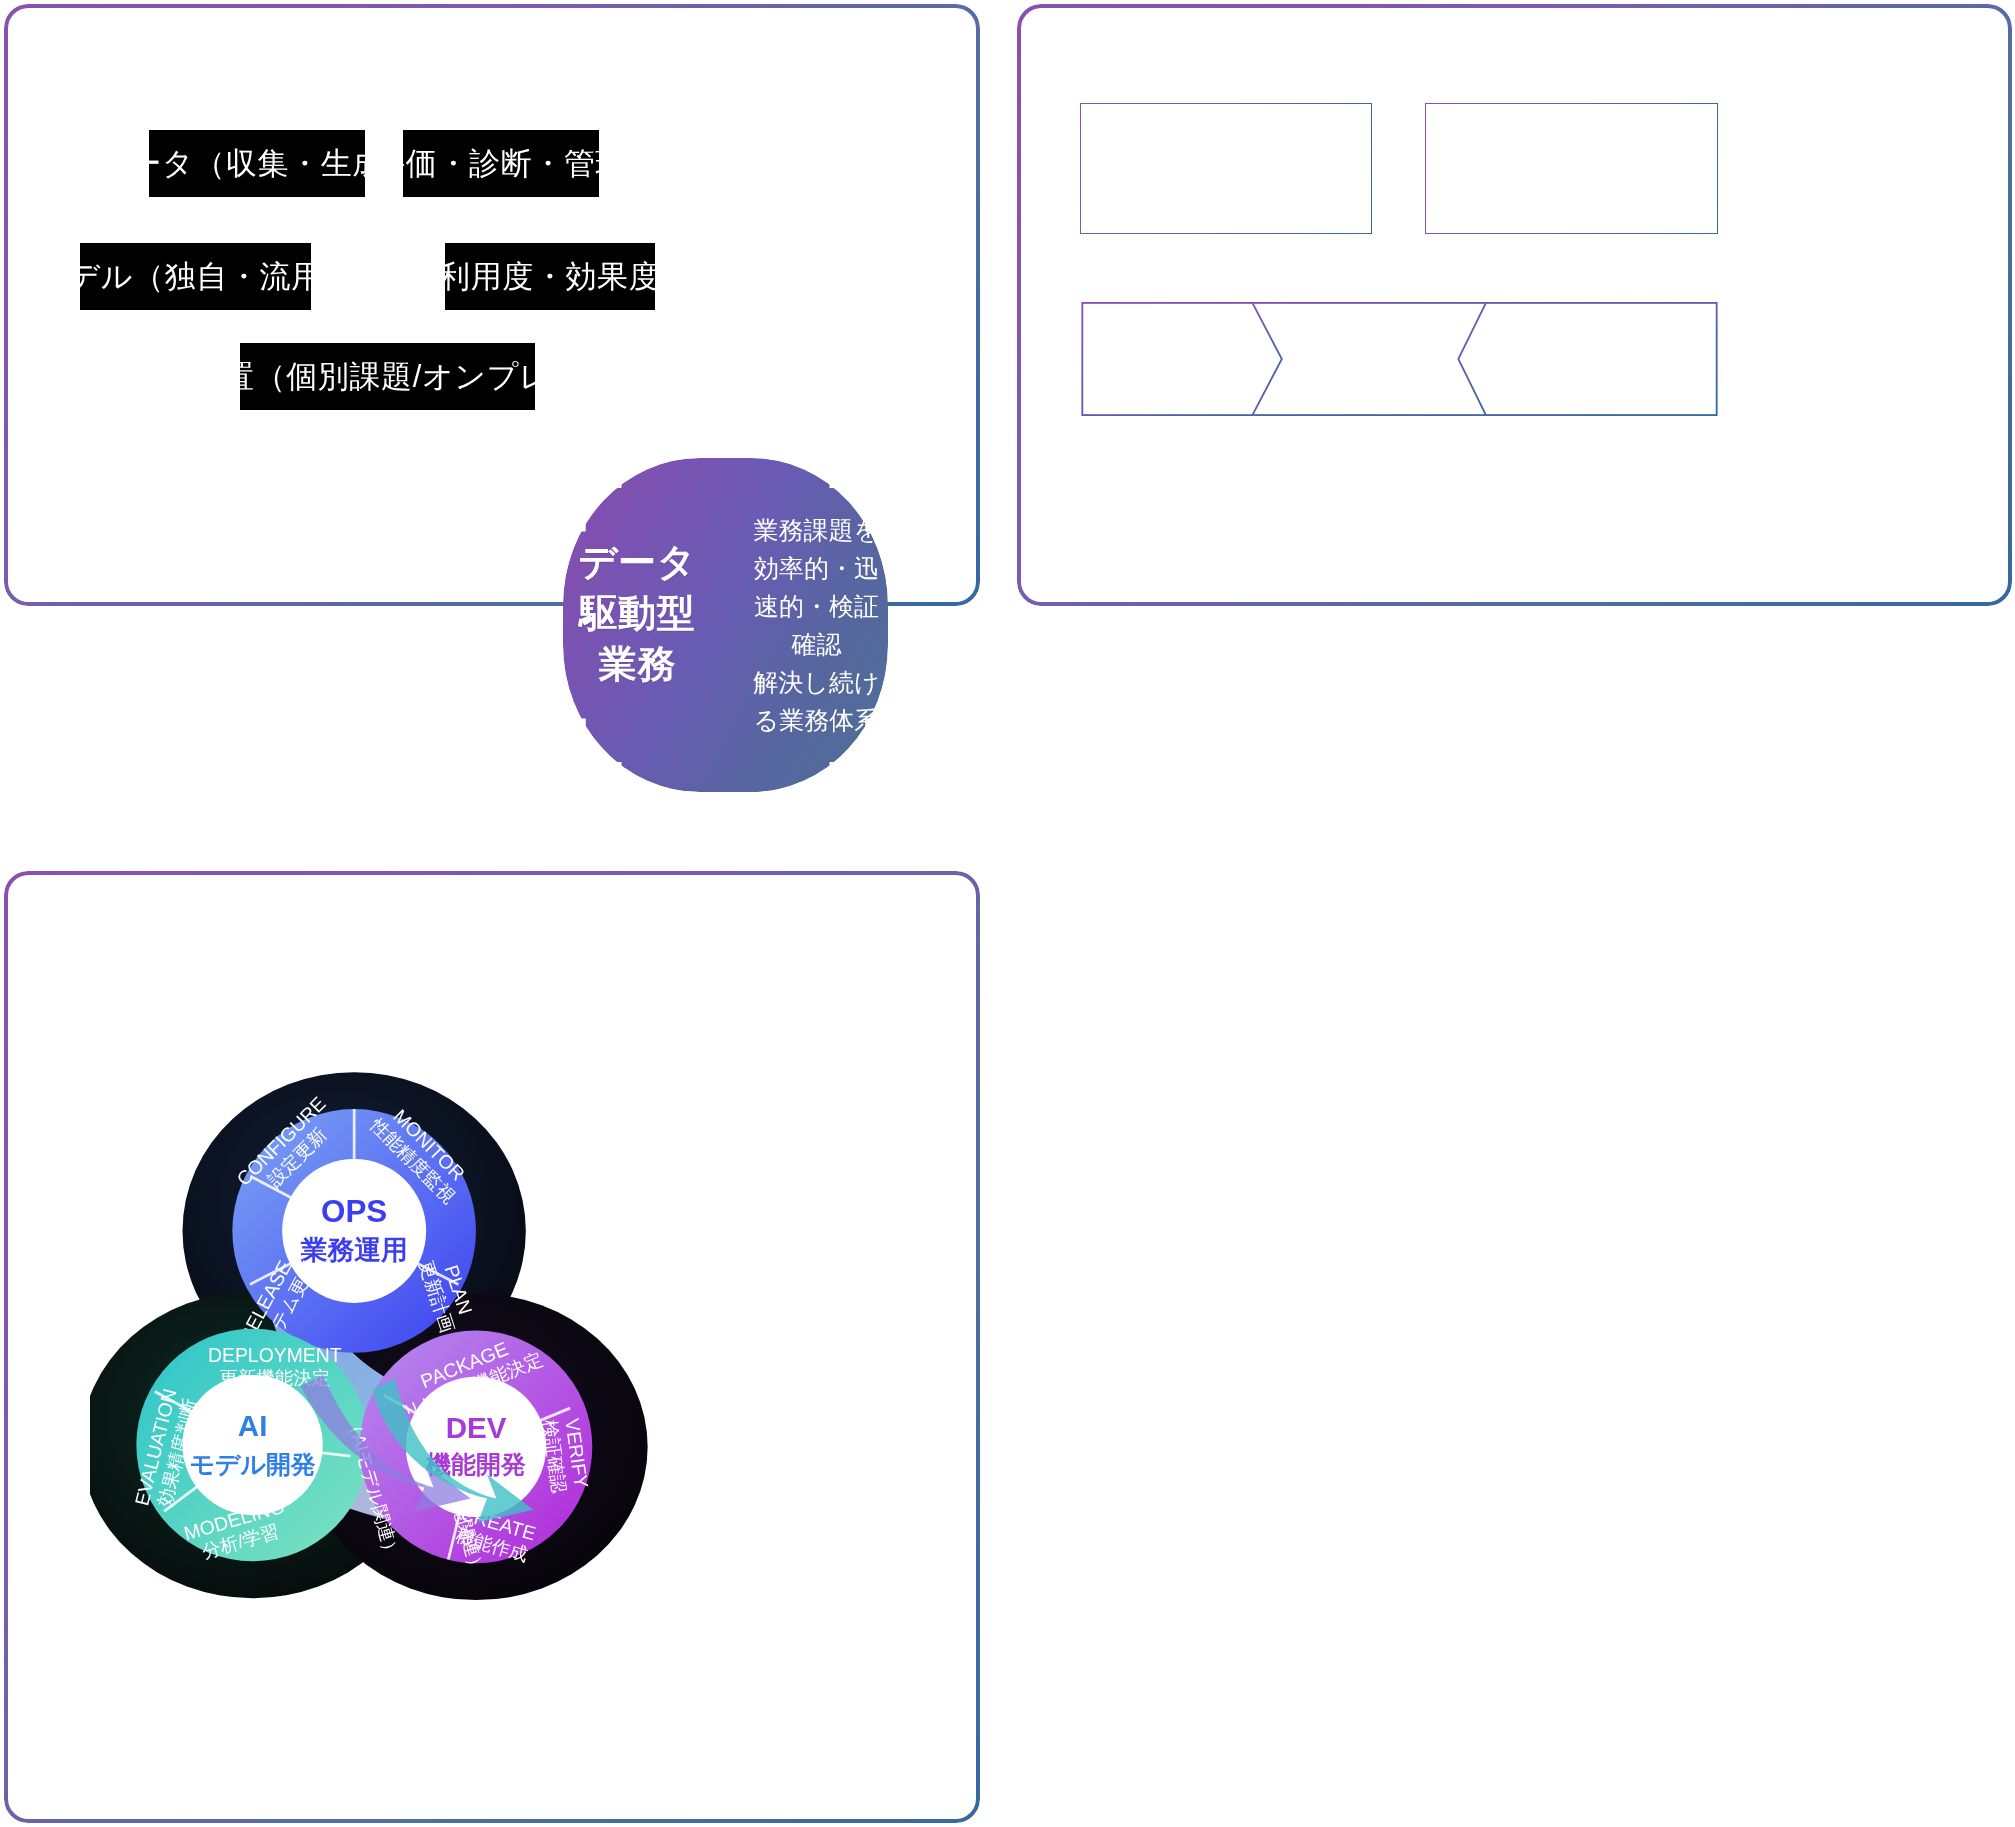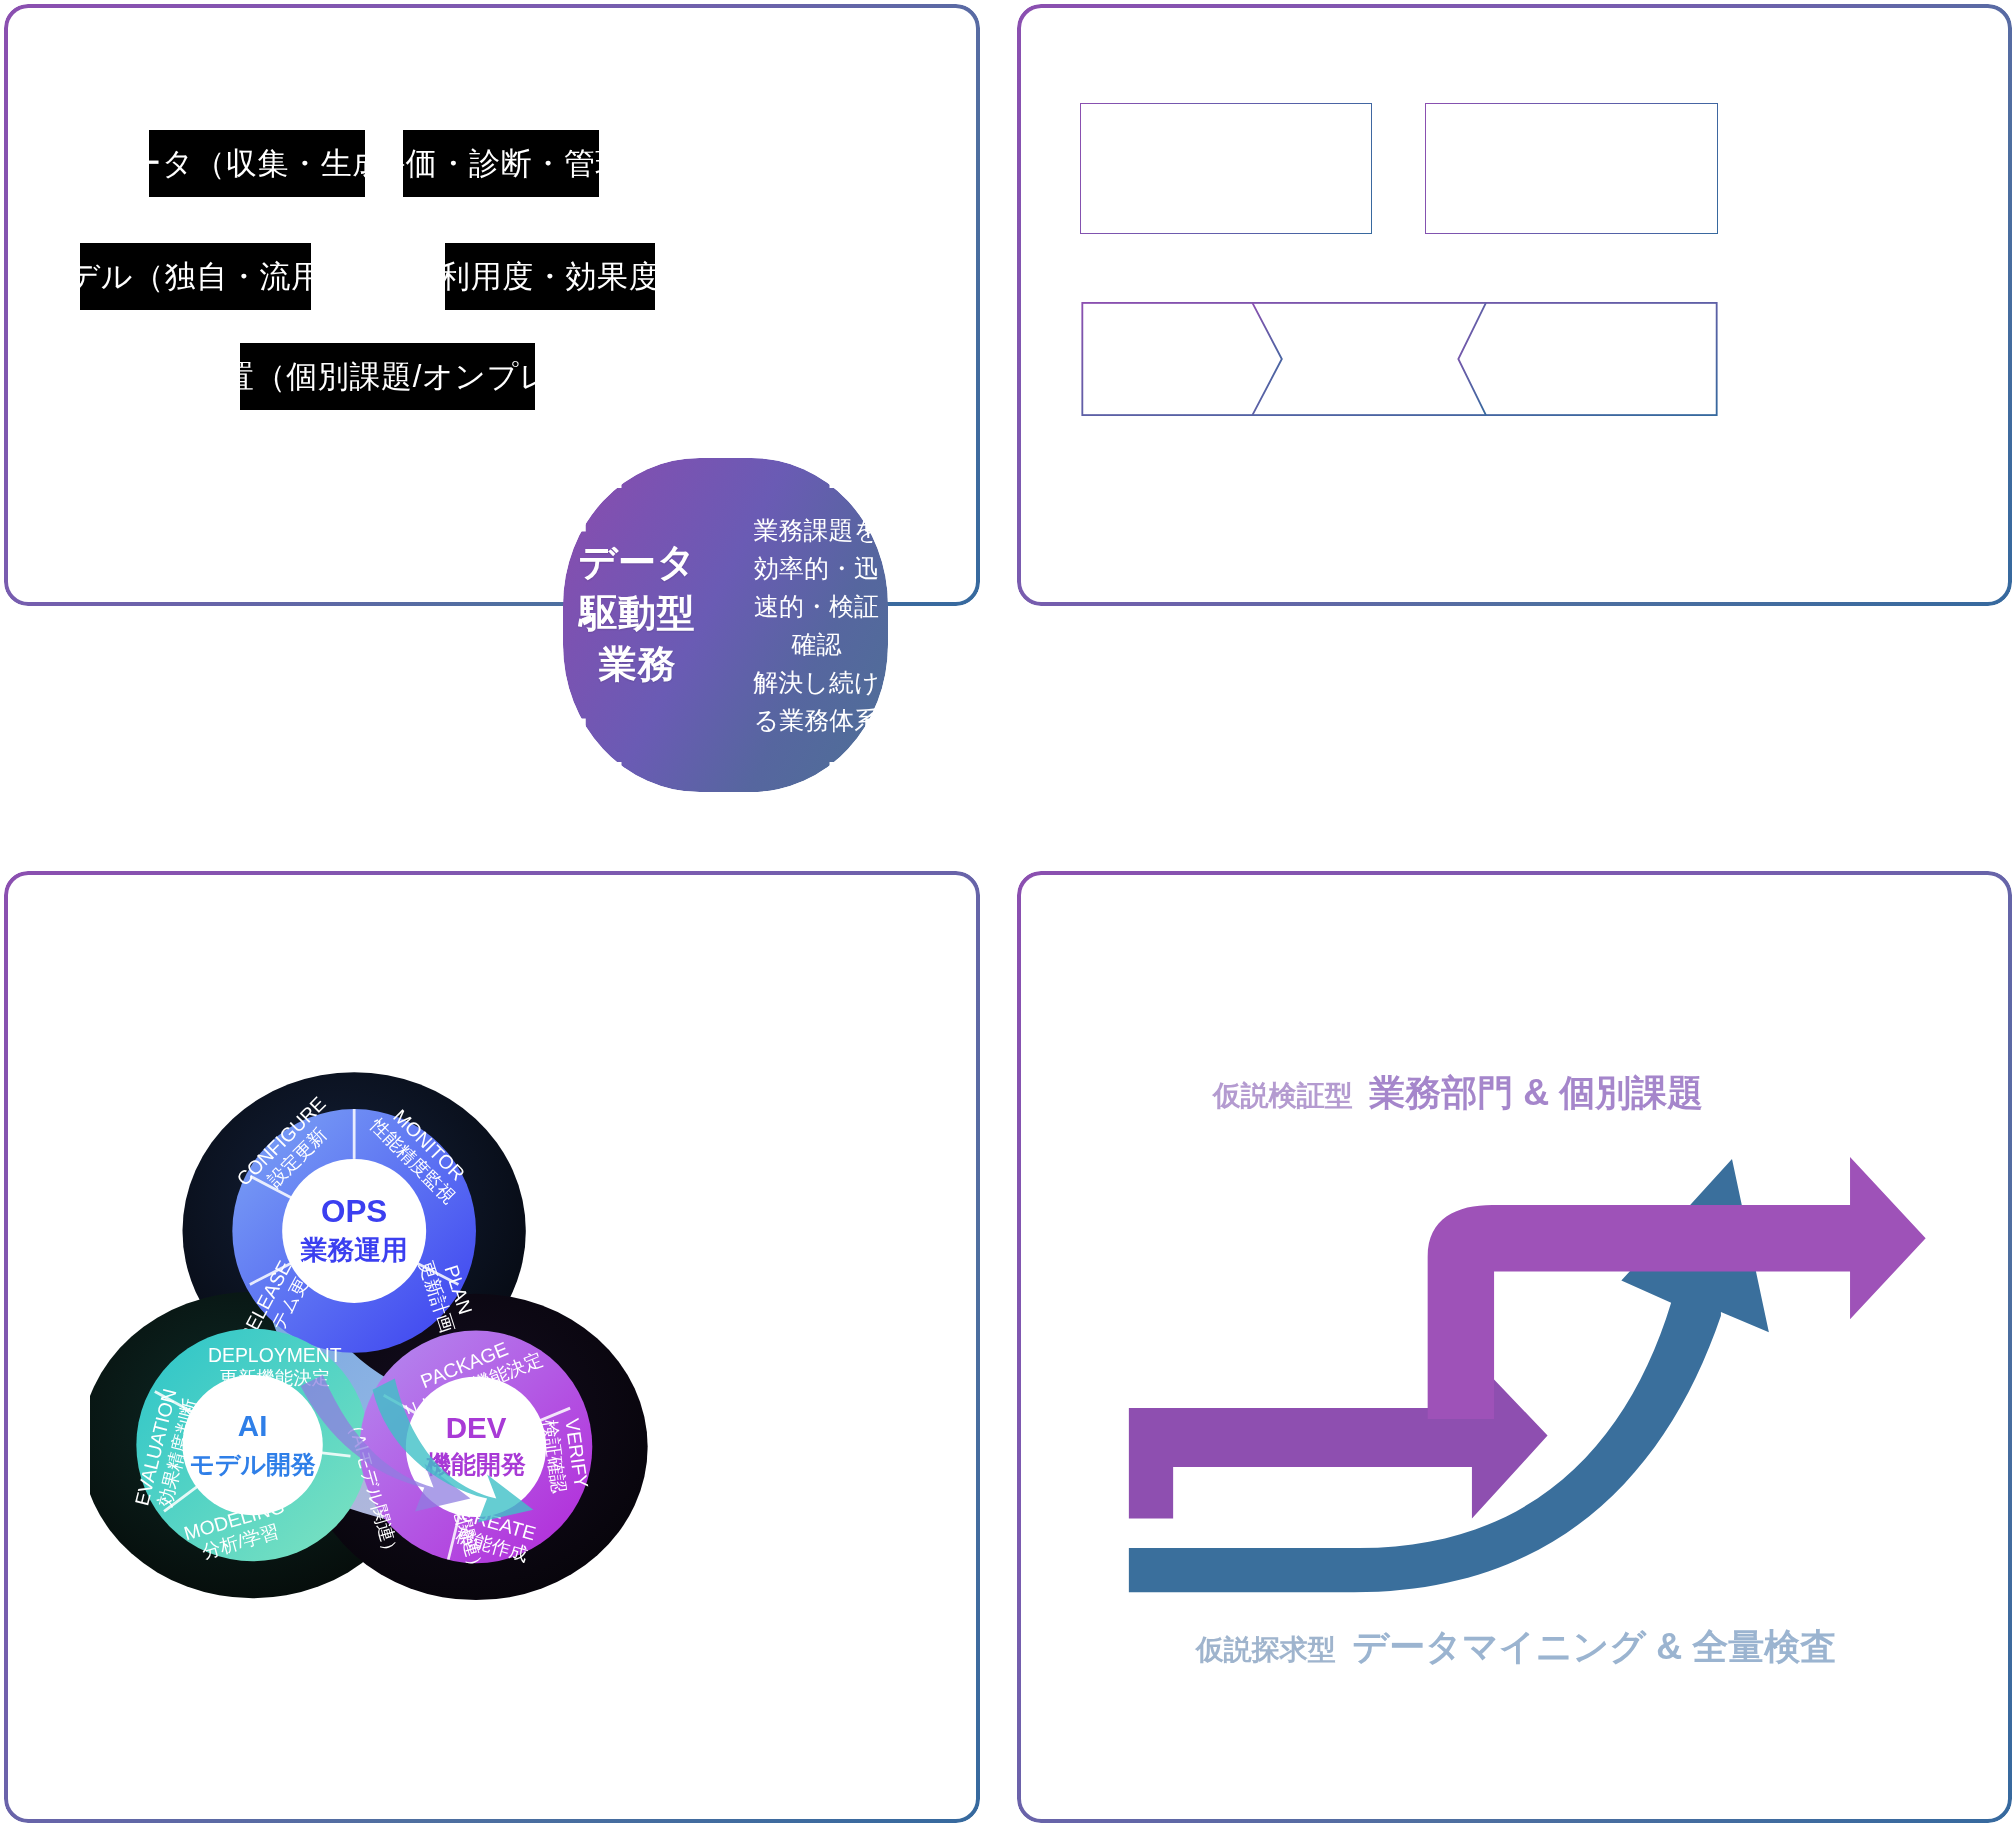--- a/index.html
+++ b/index.html
@@ -290,44 +290,20 @@
 
           <path d="M252 352 C 286 430, 330 462, 372 474 L 362 448 L 412 486 L 352 500 L 362 474
                    C 306 462, 256 420, 228 364 Z" fill="#8f7de0" opacity="0.75"></path>
           <path d="M330 356 C 350 440, 396 476, 440 486 L 430 460 L 480 498 L 420 512 L 430 486
                    C 372 472, 320 428, 306 368 Z" fill="#3fc0c7" opacity="0.8"></path>
         </svg>
       </div>
     </div>
   </div>
 
-  <div class="panel" id="panel-br">
-    <div class="panel-inner">
-      <div id="arrows">
-        <svg viewBox="0 0 870 630" xmlns="http://www.w3.org/2000/svg">
-
-          <path d="M6 552 L6 600 L250 600 C 470 600, 590 470, 648 300 L 648 296
-                   L 700 318 L 660 130 L 540 262 L 594 286
-                   C 548 438, 444 552, 256 552 Z" fill="#3a6f9c"></path>
-
-          <path d="M6 448 L6 556 L54 556 L54 500 L378 500 L378 556 L460 466 L378 380 L378 436 L6 436 Z" fill="#8e4fb0" transform="translate(0,-36)"></path>
-
-          <path d="M360 216 C 360 174, 392 160, 430 160 L 818 160 L 818 108 L 900 196 L 818 284
-                   L 818 232 L 432 232 L 432 392 L 360 392 Z" fill="#9e52b8" transform="translate(-30,20)"></path>
-        </svg>
-      </div>
-
-      <div class="arr-label purple-lab" id="label-top">
-        <span class="lab-small">仮説検証型</span><span class="lab-big">業務部門 &amp; 個別課題</span>
-      </div>
-      <div class="arr-label blue-lab" id="label-bot">
-        <span class="lab-small">仮説探求型</span><span class="lab-big">データマイニング &amp; 全量検査</span>
-      </div>
-    </div>
-  </div>
 
   <div id="center-badge">
     <div id="badge-title">データ駆動型業務</div>
     <div id="badge-desc">
         <div>業務課題を</div>
         <div>効率的・迅速的・検証確認</div>
         <div>解決し続ける業務体系</div>
       </div>
   </div>
 

